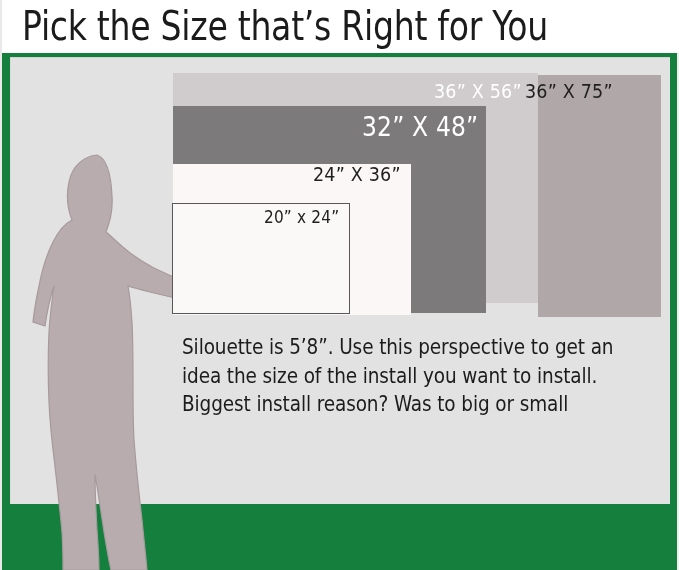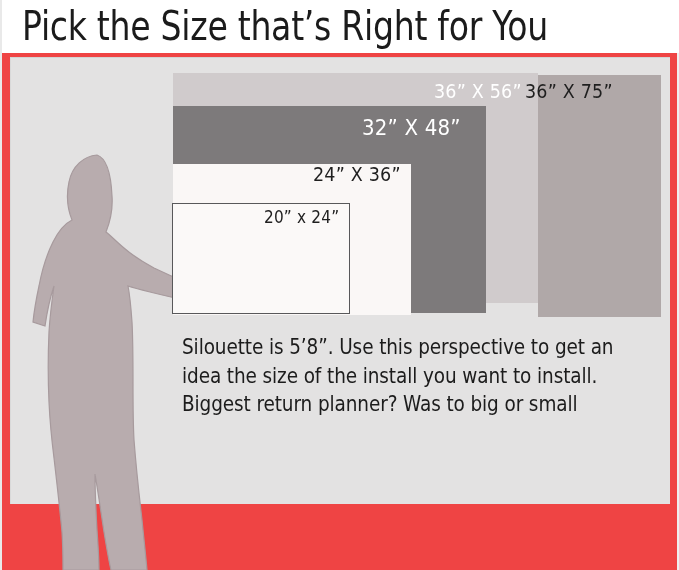--- a/index.html
+++ b/index.html
@@ -3,21 +3,21 @@
 <meta charset="utf-8">
 <style>
   html,body{margin:0;padding:0;background:#ffffff;}
   body{
     width:679px;height:570px;position:relative;overflow:hidden;
     font-family:"Liberation Sans","DejaVu Sans",sans-serif;
     background:#ffffff;
   }
   #infographic{
     position:absolute;left:0;top:0;width:679px;height:570px;
-    background:#ef4444;
+    background:#15803d;
     box-sizing:border-box;
     border-left:2px solid #e9e9e9;
     border-right:2px solid #efefef;
   }
 
   
   #title-bar{
     position:absolute;left:0;top:0;width:679px;height:53px;
     background:#ffffff;
   }
@@ -73,21 +73,21 @@
   .size-label{
     position:absolute;
     font-size:19px;
     line-height:19px;
     white-space:nowrap;
     font-family:"DejaVu Sans Condensed","Liberation Sans",sans-serif;
     letter-spacing:0.2px;
   }
   #label-36x75{left:523px;top:82px;color:#1f1f1f;font-size:19.5px;}
   #label-36x56{left:432px;top:82px;color:#ffffff;font-size:19.5px;text-align:right;}
-  #label-32x48{left:360px;top:118px;color:#ffffff;font-size:22px;}
+  #label-32x48{left:360px;top:118px;color:#ffffff;font-size:26px;}
   #label-24x36{left:311px;top:165px;color:#1f1f1f;font-size:19.5px;}
   #label-19x24{left:262px;top:208px;color:#1f1f1f;font-size:17px;}
 
   
   #caption{
     position:absolute;left:172px;top:333px;width:480px;
     font-size:20.5px;
     line-height:28.5px;
     color:#1c1c1c;
     font-family:"DejaVu Sans Condensed","Liberation Sans",sans-serif;
@@ -161,16 +161,16 @@
 
   <div class="size-label" id="label-36x75">36” X 75”</div>
   <div class="size-label" id="label-36x56">36” X 56”</div>
   <div class="size-label" id="label-32x48">32” X 48”</div>
   <div class="size-label" id="label-24x36">24” X 36”</div>
   <div class="size-label" id="label-19x24">20” x 24”</div>
 
   <div id="caption">
     <div>Silouette is 5’8”. Use this perspective to get an</div>
     <div>idea the size of the install you want to install.</div>
-    <div>Biggest return planner? Was to big or small</div>
+    <div>Biggest install reason? Was to big or small</div>
   </div>
 
 </div>
 
 </body></html>

